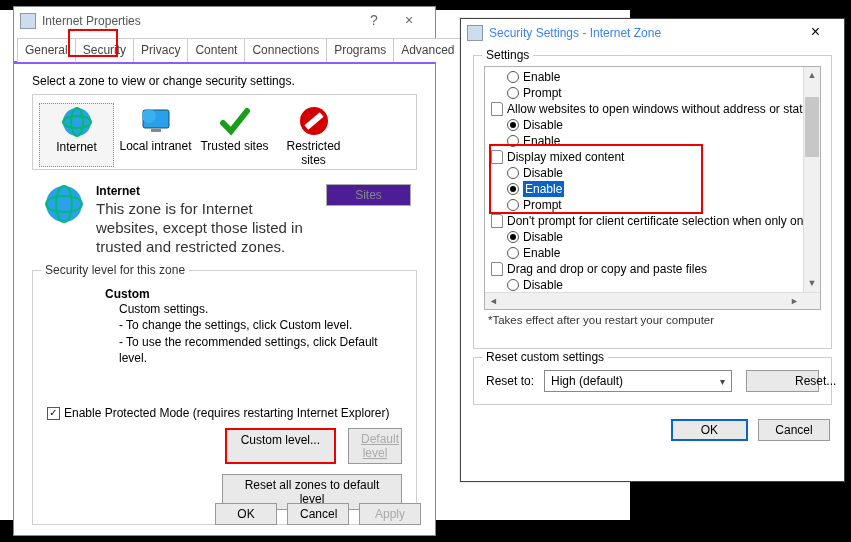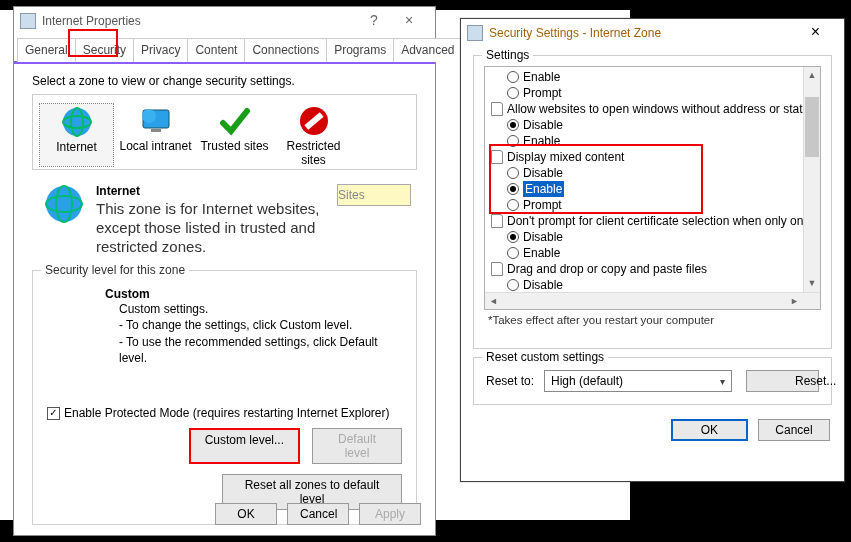--- a/index.html
+++ b/index.html
@@ -84,23 +84,23 @@
   .zone-item.selected {
     border: 1px dotted #888;
     background: #f5f5f5;
   }
   .internet-block { display: flex; gap: 12px; margin-top: 14px; padding: 0 6px 0 12px; }
   .globe { width: 40px; height: 40px; flex-shrink:0; display:flex; align-items:center; justify-content:center;}
   .internet-text { flex: 1; }
   .internet-text h4 { margin: 0 0 2px 0; font-size: 12px; font-weight: bold; }
   .internet-text p { margin: 0; color: #333; font-size: 15px; line-height: 1.25; }
   .sites-btn {
-    width: 74px; height: 22px;
-    border: 1px solid #aaa; background: #fef9c3;
-    line-height: 20px;
+    width: 85px; height: 22px;
+    border: 1px solid #aaa; background: #4c1d95;
+    text-align: center; line-height: 20px;
     margin-left: auto;
     color:#888;
   }
   .group {
     border: 1px solid #d0d0d0;
     margin-top: 14px;
     padding: 16px 14px 14px 14px;
     position: relative;
   }
   .group-title {
@@ -320,39 +320,39 @@
         </div>
       </div>
 
       <div class="checkbox-row">
         <span class="chk">✓</span>
         <span>Enable Protected Mode (requires restarting Internet Explorer)</span>
       </div>
 
       <div class="btnrow1">
         <span class="btn" style="border:2px solid #e00; padding:3px 14px;">Custom level...</span>
-        <span class="btn disabled" style="width:90px;">Default level</span>
+        <span class="btn disabled" style="width:54px;text-decoration:underline;">Default level</span>
       </div>
       <div class="zone-reset-row">
         <span class="btn" style="width:180px;">Reset all zones to default level</span>
       </div>
     </div>
   </div>
 
   <div class="footer-btns">
     <span class="btn" style="width:62px;">OK</span>
     <span class="btn" style="width:62px;">Cancel</span>
     <span class="btn disabled" style="width:62px;">Apply</span>
   </div>
 </div>
 
 <div class="dia2">
   <div class="titlebar">
     <div class="title-icon"></div>
-    <div class="title-text" style="color:#a16207;">Security Settings - Internet Zone</div>
+    <div class="title-text" style="color:#3b82f6;">Security Settings - Internet Zone</div>
     <div class="title-btn close">×</div>
   </div>
 
   <div class="settings-group">
     <span class="sg-title">Settings</span>
 
     <div class="tree-pane">
       <div class="tree-scroll">
         <div class="tree-row">
             <span class="radio"></span>

